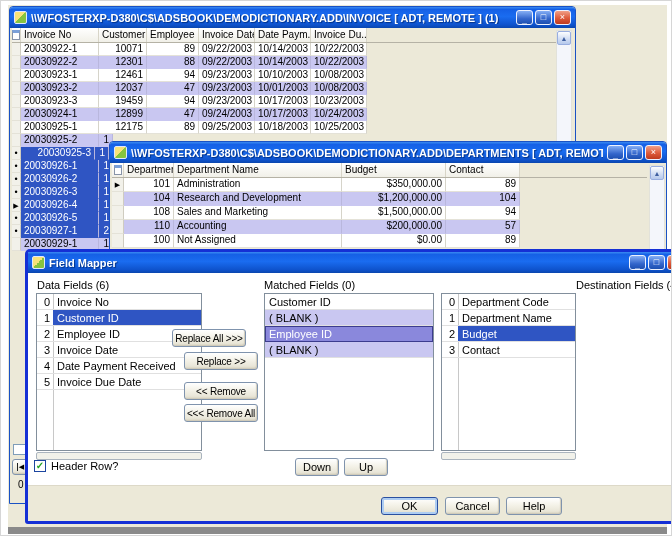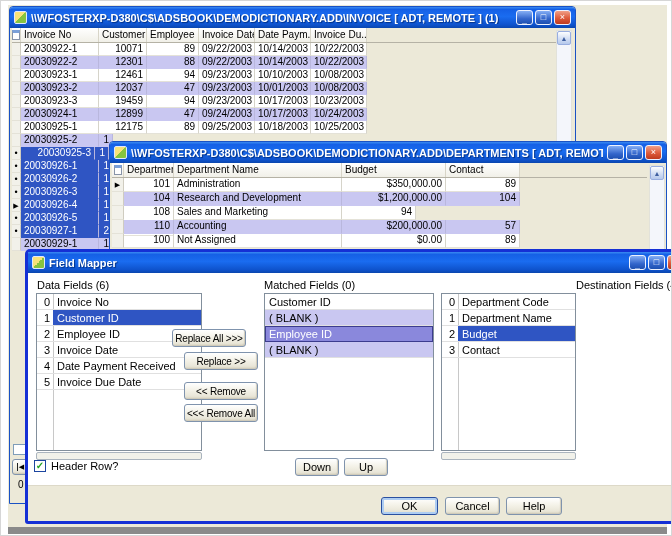--- a/index.html
+++ b/index.html
@@ -299,22 +299,23 @@
         </div>
         <div class="g-row alt" style="height: 14px;">
           <div class="g-marker" style="width: 12px;"></div>
           <div class="g-cell al-r" style="width: 50px; height: 14px;">104</div>
           <div class="g-cell al-l" style="width: 168px; height: 14px;">Research and Development</div>
           <div class="g-cell al-r" style="width: 104px; height: 14px;">$1,200,000.00</div>
           <div class="g-cell al-r" style="width: 74px; height: 14px;">104</div>
         </div>
         <div class="g-row " style="height: 14px;">
           <div class="g-marker" style="width: 12px;"></div>
-          <div class="g-cell al-r" style="width: 50px; height: 30px;">108</div>
+          <div class="g-cell al-r" style="width: 50px; height: 14px;">108</div>
           <div class="g-cell al-l" style="width: 168px; height: 14px;">Sales and Marketing</div>
+          <div class="g-cell al-r" style="width: 104px; height: 14px;">$1,500,000.00</div>
           <div class="g-cell al-r" style="width: 74px; height: 14px;">94</div>
         </div>
         <div class="g-row alt" style="height: 14px;">
           <div class="g-marker" style="width: 12px;"></div>
           <div class="g-cell al-r" style="width: 50px; height: 14px;">110</div>
           <div class="g-cell al-l" style="width: 168px; height: 14px;">Accounting</div>
           <div class="g-cell al-r" style="width: 104px; height: 14px;">$200,000.00</div>
           <div class="g-cell al-r" style="width: 74px; height: 14px;">57</div>
         </div>
         <div class="g-row " style="height: 14px;">

